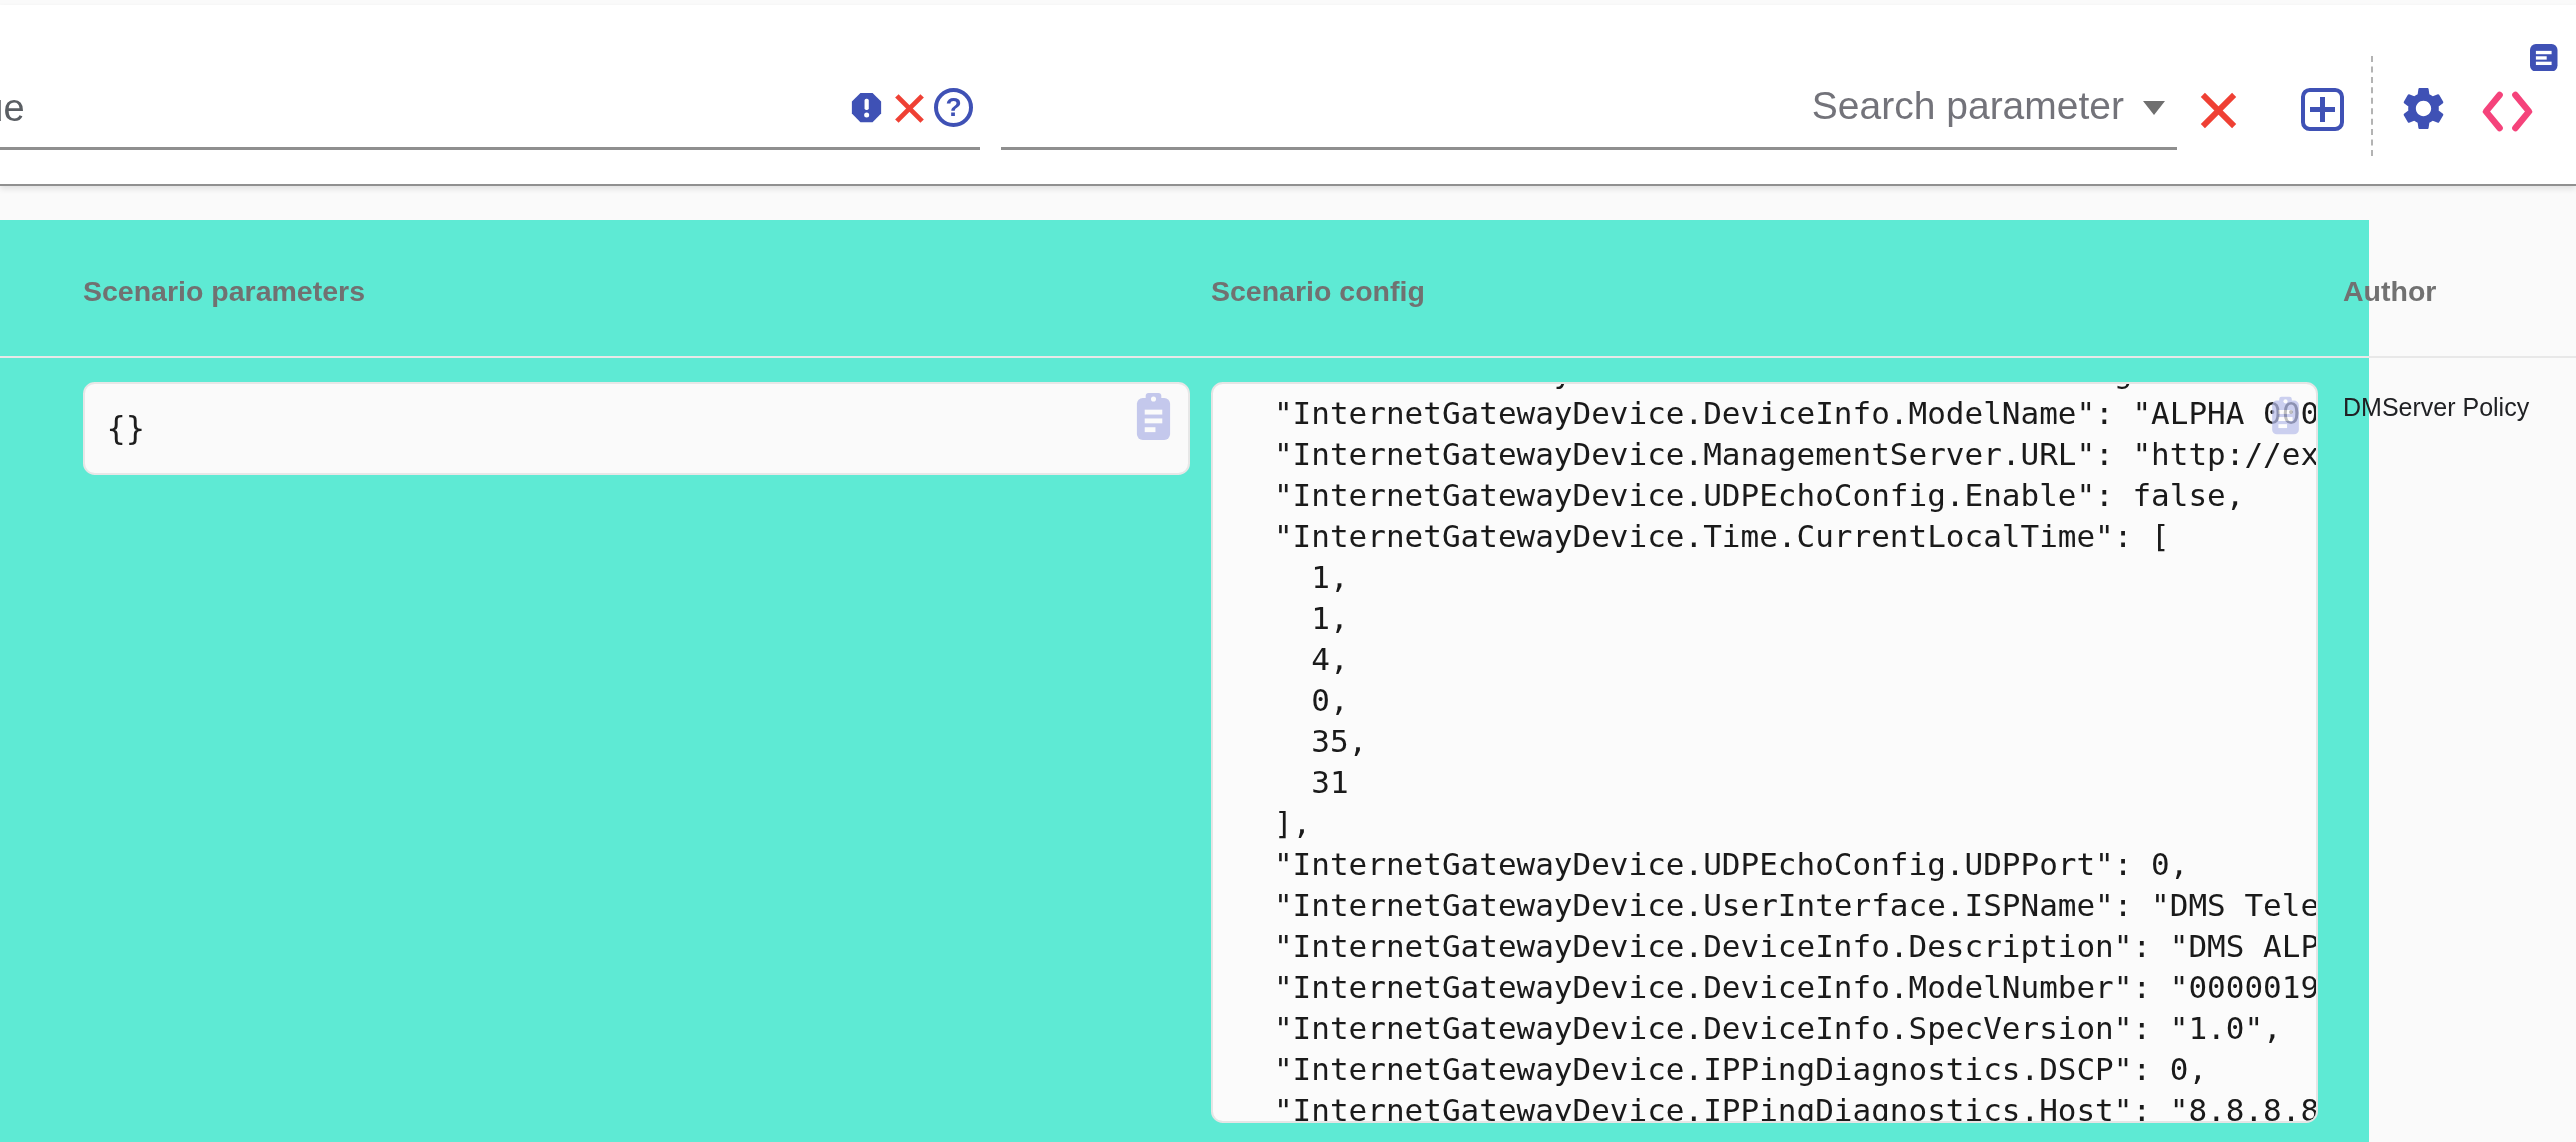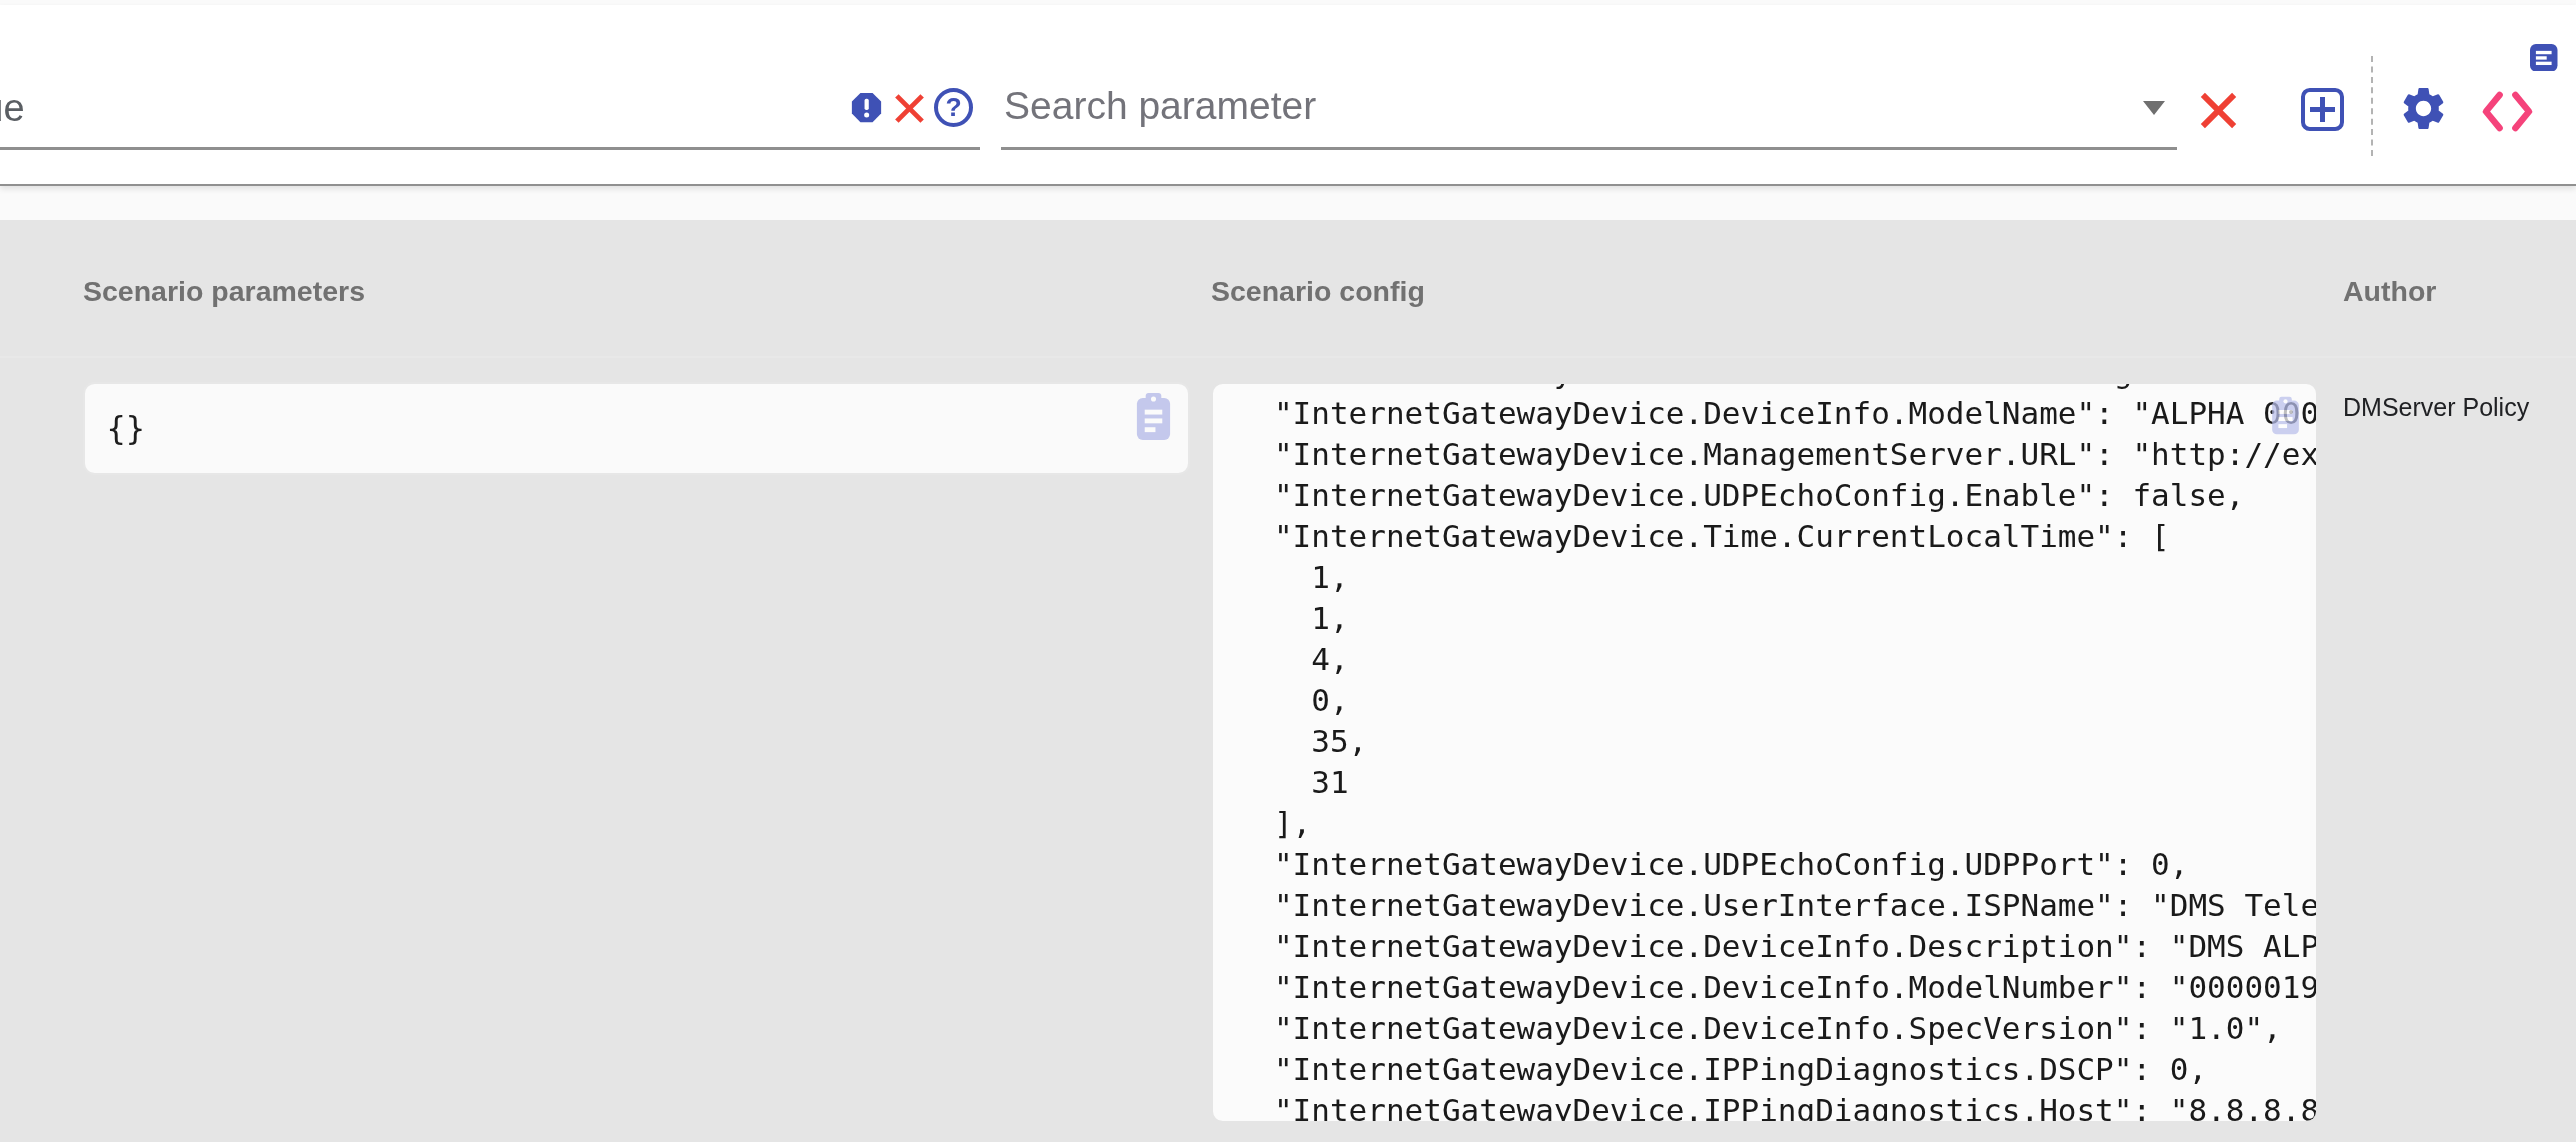--- a/index.html
+++ b/index.html
@@ -26,21 +26,21 @@
     position: absolute; border: none; outline: none; background: transparent;
     font-family: "Liberation Sans", sans-serif;
     padding: 0; margin: 0;
   }
   #scenario-input {
     left: -17.7px; top: 77px; width: 845px; height: 53px;
     font-size: 38px; color: #5a5e63;
   }
   #search-input {
     left: 1004px; top: 73px; width: 1120px; height: 57px;
-    font-size: 39px; color: #4a4a4e;
+    font-size: 39px; color: #4a4a4e; text-align: right;
   }
   #search-input::placeholder { color: #73737a; opacity: 1; }
 
   .icon-btn { position: absolute; cursor: pointer; line-height: 0; }
 
   .caret {
     position: absolute; left: 2143px; top: 96px;
     width: 0; height: 0;
     border-left: 11.8px solid transparent;
     border-right: 11.8px solid transparent;
@@ -66,22 +66,22 @@
     position: absolute; left: 934px; top: 83px;
     width: 31px; height: 31px;
     border: 4.9px solid #3f51b5; border-radius: 50%;
     color: #3f51b5; font-size: 26.5px; font-weight: bold;
     text-align: center; line-height: 31px;
   }
 
   
   .table-card {
     position: absolute; left: 0; top: 220px;
-    width: 2576px; height: 922px;
-    background: #e5e5e5;
+    width: 2369px; height: 922px;
+    background: #5eead4;
     text-decoration: underline;
   }
   .th {
     position: absolute; top: 55px;
     font-size: 28.5px; font-weight: bold; color: #717171;
     white-space: nowrap;
   }
   .th-1 { left: 83px; }
   .th-2 { left: 1211px; }
   .th-3 { left: 2343px; }

